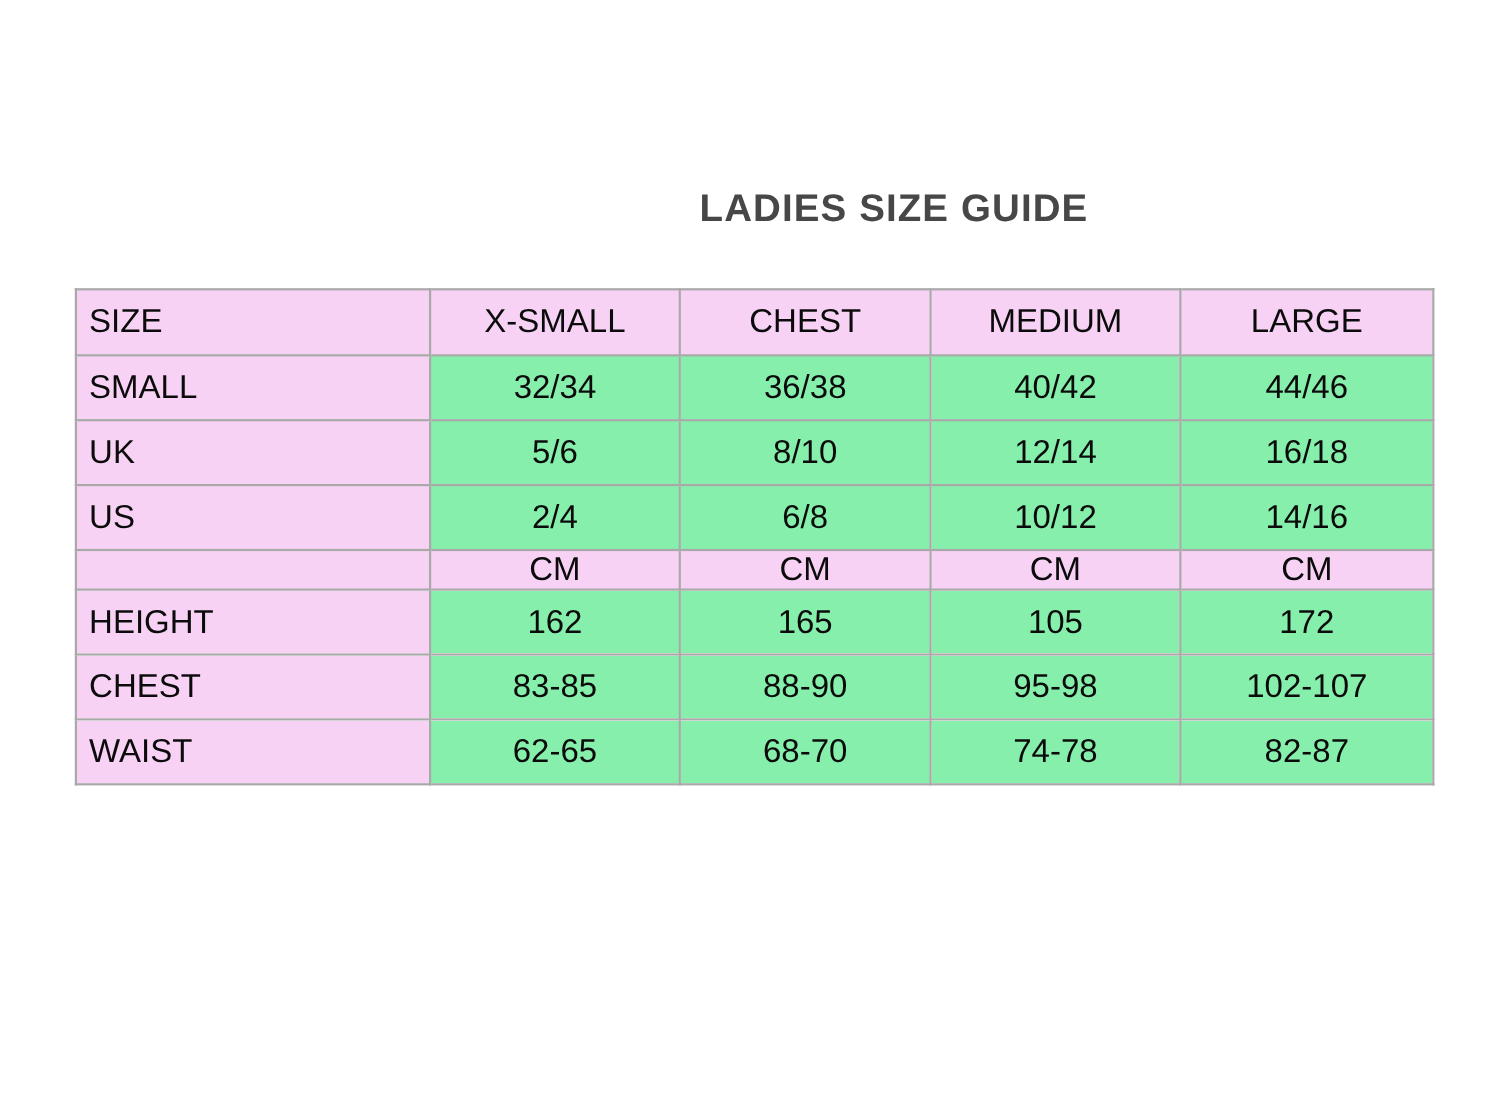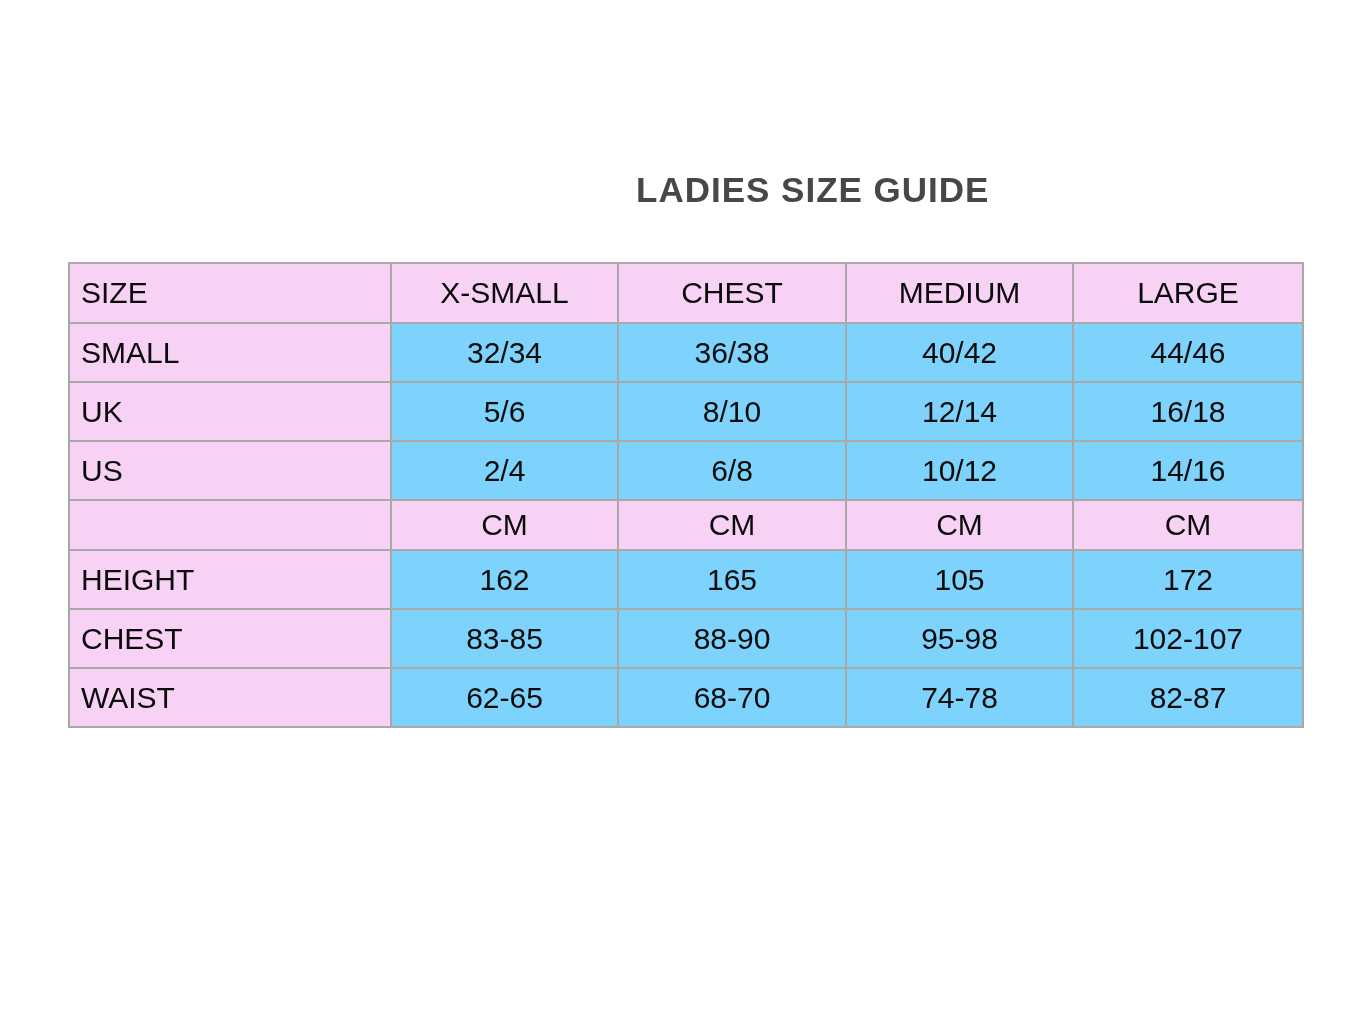--- a/index.html
+++ b/index.html
@@ -43,24 +43,24 @@
     padding: 0;
     overflow: hidden;
     white-space: nowrap;
   }
   table.size-guide td.label-cell {
     text-align: left;
     padding-left: 11px;
   }
   tr.row-regular  { height: 59px; }
   tr.row-header   { height: 60px; }
-  tr.row-unit     { height: 50px; padding-left: 15px; }
+  tr.row-unit     { height: 36px; padding-left: 15px; }
   tr.row-last     { height: 61px; }
   td.pink  { background: #f7d2f5; }
-  td.white { background: #7dd3fc; margin-left: 48px; }
+  td.white { background: #86efac; margin-left: 48px; }
 </style>
 </head>
 <body>
 
 <div class="page">
 
   <div class="page-title">LADIES SIZE GUIDE</div>
 
   <table class="size-guide">
     <colgroup>

